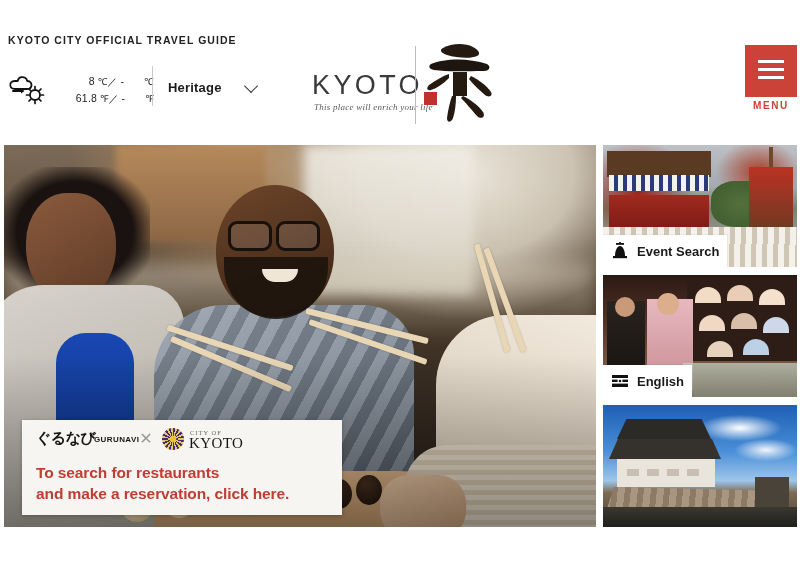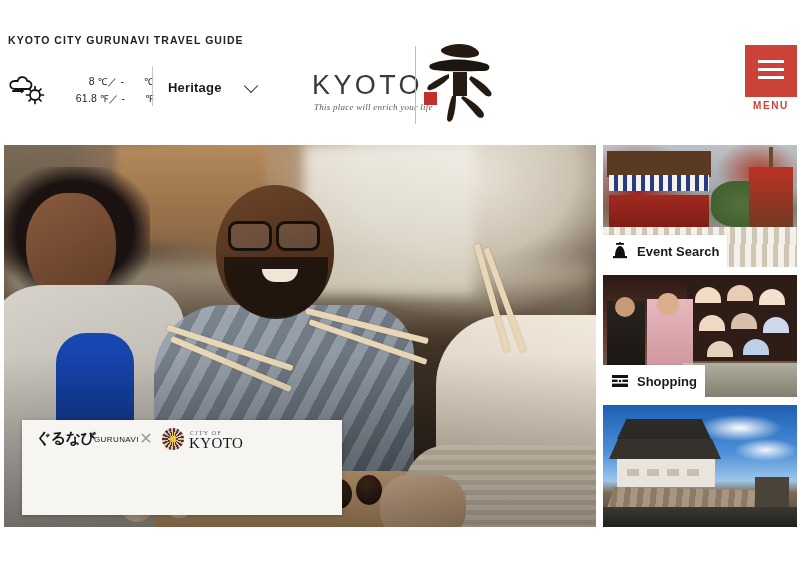--- a/index.html
+++ b/index.html
@@ -231,21 +231,21 @@
     cursor: pointer;
   }
   .promo-top { position:absolute; left:0; top:0; width:320px; height:38px; }
   .gurunavi-jp {
     position:absolute; left:14px; top:9px;
     font-size: 15px; font-weight:700; color:#141414; letter-spacing:-.5px;
     font-family:"DejaVu Sans", sans-serif;
   }
   .gurunavi-en {
     position:absolute; left:72px; top:15px;
-    font-size: 8px; font-weight:400; color:#141414; letter-spacing:.4px;
+    font-size: 8px; font-weight:700; color:#141414; letter-spacing:.4px;
   }
   .promo-x {
     position:absolute; left:116px; top:11px; width:16px; height:16px;
     color:#9a9a9a; font-size:16px; line-height:16px; text-align:center;
   }
   .kyoto-crest {
     position:absolute; left:140px; top:8px; width:22px; height:22px;
     border-radius:50%;
     background:
       radial-gradient(circle at 50% 50%, #f0c040 0 22%, rgba(240,192,64,0) 23%),
@@ -361,21 +361,21 @@
     box-shadow: 0 0 0 1px rgba(0,0,0,.04);
   }
   .card-label .ico { width:18px; height:18px; margin-right:8px; flex:0 0 18px; }
   .card-label .txt { font-size:13px; font-weight:700; color:#1b1b1b; white-space:nowrap; }
 </style>
 </head>
 <body>
 
 <div class="page">
 
-  <div class="site-tagline">KYOTO CITY GURUNAVI TRAVEL GUIDE</div>
+  <div class="site-tagline">KYOTO CITY OFFICIAL TRAVEL GUIDE</div>
 
   <div class="header-bar">
 
     <div class="weather">
       <svg class="weather-icon" viewBox="0 0 40 32">
         <path d="M7 7 C3 7 1.5 10 2.5 12.5 C3.2 14.3 5 15 7 15 L19 15 C22 15 23.5 13 23.5 11 C23.5 8.6 21.6 7 19.2 7 C18.6 4.2 16 2.6 13.4 3.2 C11.3 3.7 10 5.3 9.7 7 Z" fill="none" stroke="#111" stroke-width="1.8" stroke-linejoin="round"></path>
         <circle cx="27" cy="21" r="5" fill="none" stroke="#111" stroke-width="1.8"></circle>
         <g stroke="#111" stroke-width="1.7" stroke-linecap="round">
           <line x1="27" y1="12.5" x2="27" y2="15"></line>
           <line x1="27" y1="27" x2="27" y2="29.5"></line>
@@ -480,20 +480,24 @@
 
     <div class="promo">
       <div class="promo-top">
         <span class="gurunavi-jp">ぐるなび</span>
         <span class="gurunavi-en">GURUNAVI</span>
         <span class="promo-x">✕</span>
         <span class="kyoto-crest"></span>
         <span class="cityof">CITY OF</span>
         <span class="kyoto-serif">KYOTO</span>
       </div>
+      <div class="promo-msg">
+        <div>To search for restaurants</div>
+        <div>and make a reservation, click here.</div>
+      </div>
     </div>
   </div>
 
   <div class="cards">
 
     <div class="card card-1">
       <div class="card-img c1">
         <div class="roof"></div>
           <div class="peeps"></div>
           <div class="drape"></div>
@@ -531,21 +535,21 @@
         <div class="case"></div>
       </div>
       <div class="card-label">
         <svg class="ico" viewBox="0 0 18 18">
           <rect x="1" y="3" width="16" height="12" fill="#111"></rect>
           <rect x="1" y="6" width="16" height="1.6" fill="#fff"></rect>
           <rect x="1" y="10" width="16" height="1.6" fill="#fff"></rect>
           <rect x="6.6" y="7" width="4.8" height="4" fill="#fff"></rect>
           <circle cx="9" cy="9" r="1.3" fill="#111"></circle>
         </svg>
-        <span class="txt">Shopping</span>
+        <span class="txt">English</span>
       </div>
     </div>
 
     <div class="card card-3">
       <div class="card-img c3">
         <div class="cloud1"></div>
           <div class="cloud2"></div>
         <div class="roof-a"></div>
           <div class="roof-b"></div>
         <div class="wall-w"></div>

